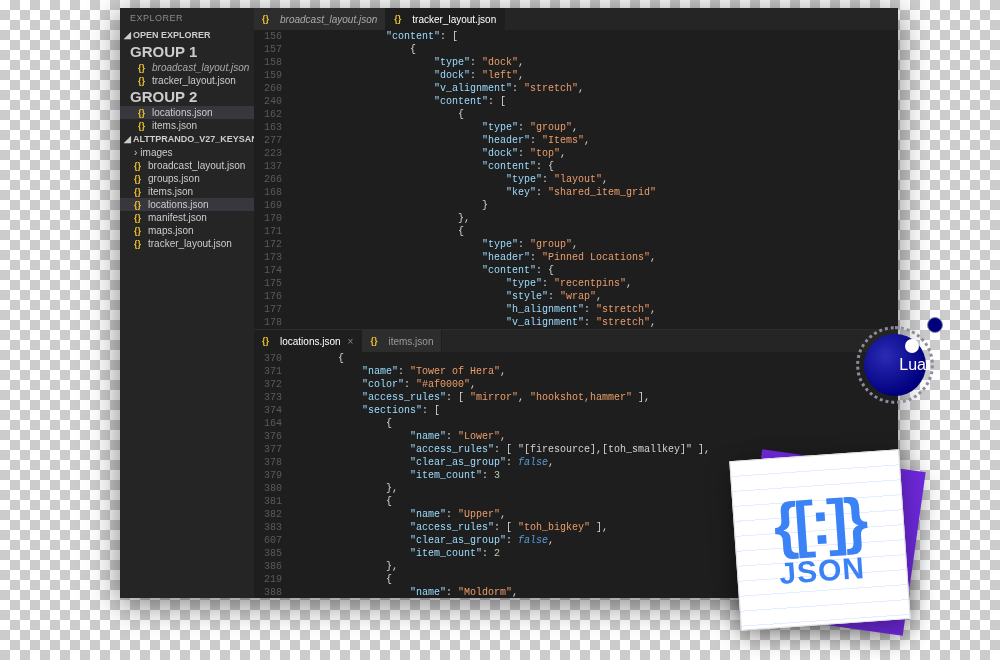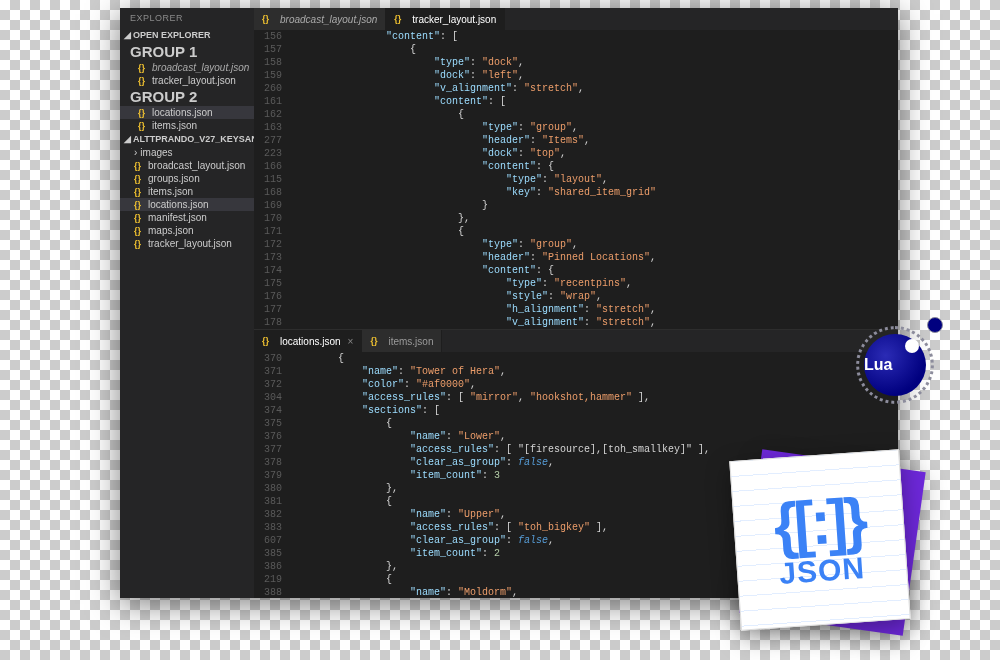--- a/index.html
+++ b/index.html
@@ -193,23 +193,23 @@
     justify-content:center;
   }
   .lua-inner {
     width: 62px;
     height: 62px;
     border-radius: 50%;
     background: radial-gradient(circle at 35% 35%, #2b2bb5, #00007f 70%);
     color: #fff;
     display:flex;
     align-items:center;
-    justify-content:flex-start;
+    justify-content:flex-end;
     font-size: 16px;
-    font-weight: bold;
+    font-weight: normal;
     position: relative;
   }
   .lua-moon { position:absolute; top:5px; right:7px; width:14px; height:14px; border-radius:50%; background:#fff;}
   .lua-orbit { position:absolute; top:-12px; right:-12px; width:16px; height:16px; border-radius:50%; background:#00007f; border:1px solid #8c8c9c;}
   .json-glyph {
     font-size: 62px;
     color: #3b82f6;
     font-weight: bold;
     letter-spacing: -4px;
     line-height: 1;
@@ -318,27 +318,27 @@
             <span class="">tracker_layout.json</span>
           </div>
         </div>
       <div class="code-pane">
         <div class="gutter" id="gutterTop">
             <div>156</div>
             <div>157</div>
             <div>158</div>
             <div>159</div>
             <div>260</div>
-            <div>161</div>
+            <div>240</div>
             <div>162</div>
             <div>163</div>
             <div>277</div>
             <div>223</div>
-            <div>166</div>
-            <div>115</div>
+            <div>137</div>
+            <div>266</div>
             <div>168</div>
             <div>169</div>
             <div>170</div>
             <div>171</div>
             <div>172</div>
             <div>173</div>
             <div>174</div>
             <div>175</div>
             <div>176</div>
             <div>177</div>
@@ -358,23 +358,23 @@
           <div class="tab">
             <span class="json-icon">{}</span>
             <span class="">items.json</span>
           </div>
         </div>
       <div class="code-pane">
         <div class="gutter" id="gutterBottom">
             <div>370</div>
             <div>371</div>
             <div>372</div>
-            <div>304</div>
+            <div>373</div>
             <div>374</div>
-            <div>375</div>
+            <div>164</div>
             <div>376</div>
             <div>377</div>
             <div>378</div>
             <div>379</div>
             <div>380</div>
             <div>381</div>
             <div>382</div>
             <div>383</div>
             <div>607</div>
             <div>385</div>

